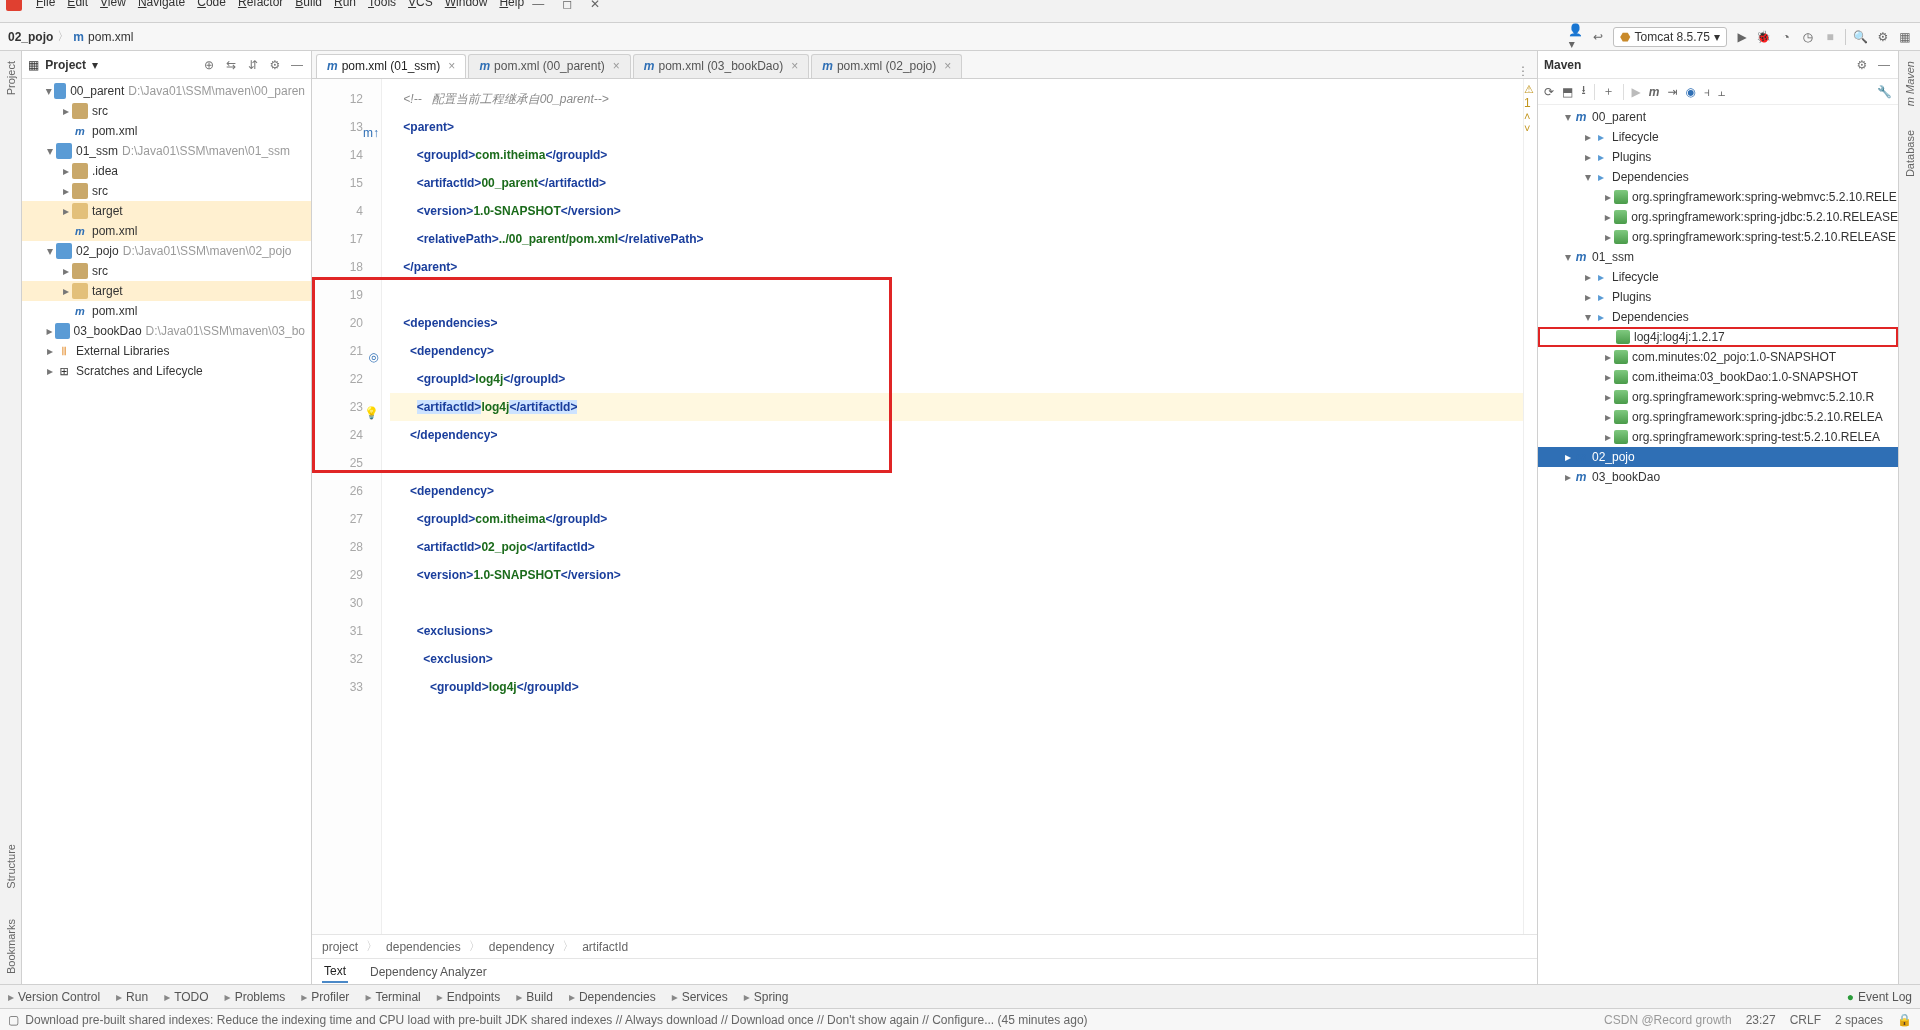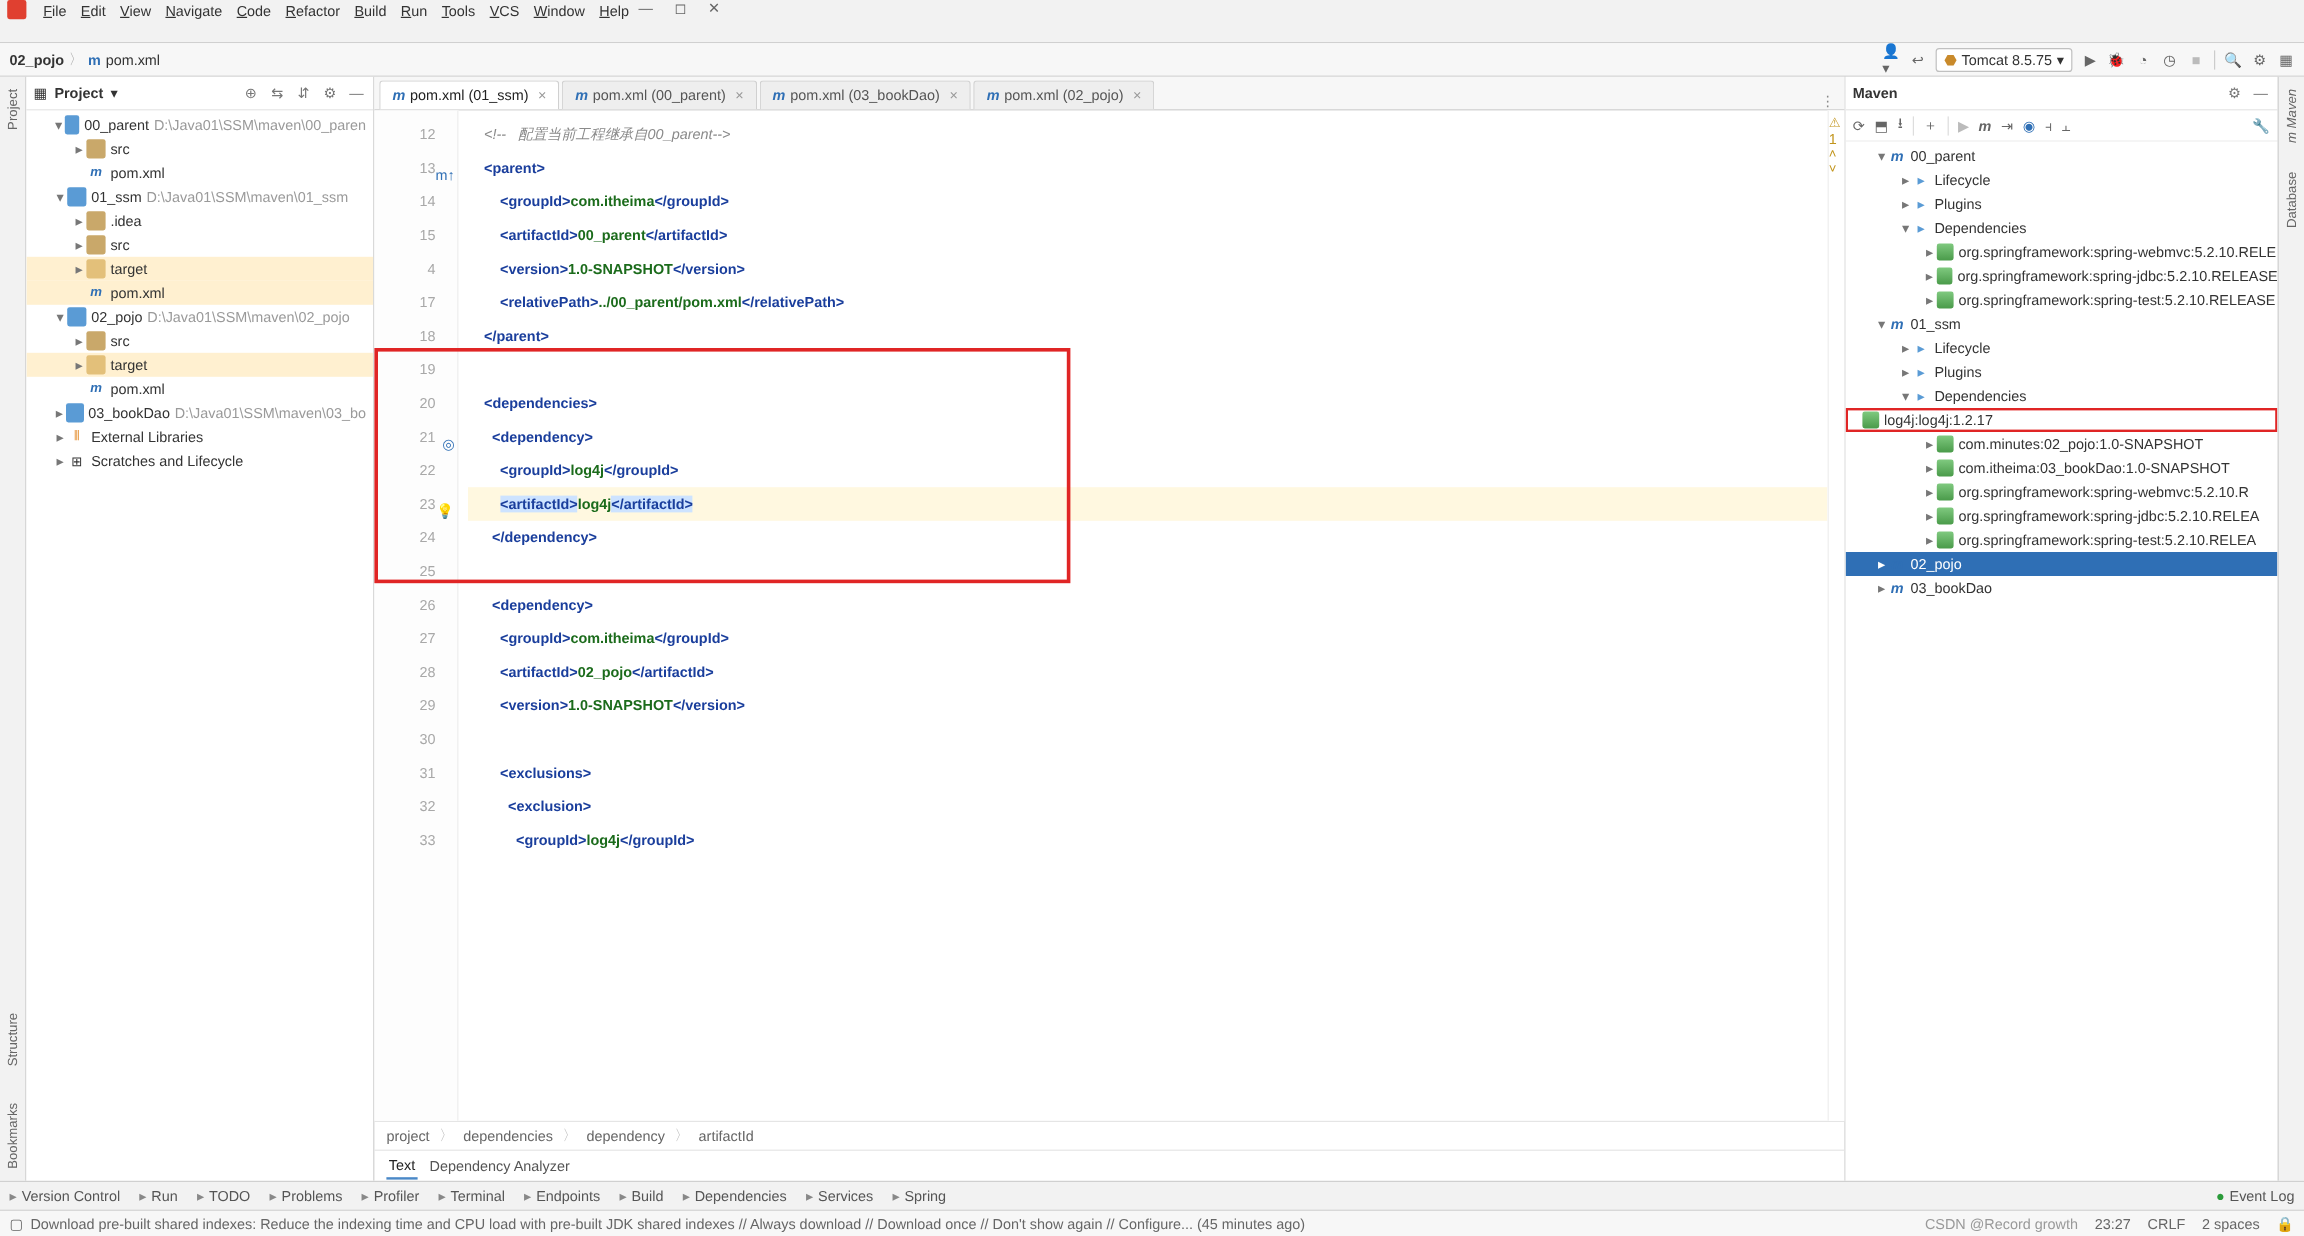--- a/index.html
+++ b/index.html
@@ -1,19 +1,19 @@
 <!DOCTYPE html>
 <html><head>
 <meta charset="utf-8">
 <style>
 *{margin:0;padding:0;box-sizing:border-box;font-family:"Segoe UI",Arial,sans-serif;font-size:12px}
 body{background:#fff;color:#333;overflow:hidden;user-select:none}
 .root{display:flex;flex-direction:column;height:100vh;width:100vw}
 
-.menubar{display:flex;align-items:flex-start;height:36px;background:#f2f2f2;border-bottom:1px solid #d0d0d0;padding:0 6px;gap:2px}
+.menubar{display:flex;align-items:flex-end;height:20px;background:#f2f2f2;border-bottom:1px solid #d0d0d0;padding:11px 6px;gap:2px}
 .menubar .logo{width:16px;height:16px;background:#e04030;border-radius:2px;margin-right:6px}
 .menubar .mi{padding:2px 6px;cursor:default}
 .menubar .mi u{text-decoration:underline}
 .menubar .title{flex:1;text-align:center;color:#555}
 .menubar .winctl{display:flex;gap:18px;padding-right:6px;color:#666}
 
 .navbar{display:flex;align-items:center;height:28px;background:#f7f7f7;border-bottom:1px solid #d0d0d0;padding:0 8px;gap:8px}
 .navbar .crumb{display:flex;align-items:center;gap:4px}
 .navbar .crumb .sep{color:#aaa}
 .navbar .mfile{color:#2f6fb5;font-weight:bold}
@@ -59,21 +59,21 @@
 .code .tag{color:#1a3e9c;font-weight:bold}
 .code .txt{color:#1b6b1b;font-weight:bold}
 .code .cm{color:#8a8a8a;font-style:italic}
 .code .sel{background:#cde3ff}
 .code .curline{background:#fff8e0;display:block;width:100%}
 .redbox{position:absolute;border:3px solid #e02525;pointer-events:none}
 .err-strip{width:14px;background:#fff;border-left:1px solid #eee;position:relative}
 .err-strip .warn{position:absolute;top:4px;right:2px;color:#c2951d;font-size:11px}
 .crumbs2{height:24px;border-top:1px solid #e5e5e5;display:flex;align-items:center;padding:0 10px;gap:8px;color:#666;font-size:12px}
 .crumbs2 .sep{color:#bbb}
-.ed-tabs2{height:26px;border-top:1px solid #e5e5e5;display:flex;align-items:center;padding:0 10px;gap:8px;color:#555}
+.ed-tabs2{height:26px;border-top:1px solid #e5e5e5;display:flex;align-items:center;padding:0 10px;gap:20px;color:#555}
 .ed-tabs2 .t2{padding:3px 2px}
 .ed-tabs2 .t2.active{border-bottom:2px solid #4a88c7;color:#222}
 
 .maven{width:360px;display:flex;flex-direction:column;background:#fff}
 .maven .tool-hdr{border-bottom:1px solid #e5e5e5}
 .mvn-tb{height:26px;display:flex;align-items:center;border-bottom:1px solid #eee;padding:0 6px;gap:8px;color:#666}
 .mvn-tb .sep{width:1px;height:16px;background:#ddd}
 .mtree{flex:1;overflow:auto;padding:2px 0}
 .mnode{display:flex;align-items:center;height:20px;white-space:nowrap}
 .mnode .arr{width:12px;text-align:center;color:#777}
@@ -391,21 +391,21 @@
           <div class="mnode" style="padding-left: 44px;">
             <span class="arr">▸</span>
             <span class="ico" style="color:#5a9bd5">▸</span>
             <span>Plugins</span>
           </div>
           <div class="mnode" style="padding-left: 44px;">
             <span class="arr">▾</span>
             <span class="ico" style="color:#5a9bd5">▸</span>
             <span>Dependencies</span>
           </div>
-          <div class="mnode rb" style="">
+          <div class="mnode rb" style="padding-left: 64px;">
             <span class="arr"></span>
             <span class="ico mjar"></span>
             <span>log4j:log4j:1.2.17</span>
           </div>
           <div class="mnode" style="padding-left: 64px;">
             <span class="arr">▸</span>
             <span class="ico mjar"></span>
             <span>com.minutes:02_pojo:1.0-SNAPSHOT</span>
           </div>
           <div class="mnode" style="padding-left: 64px;">

